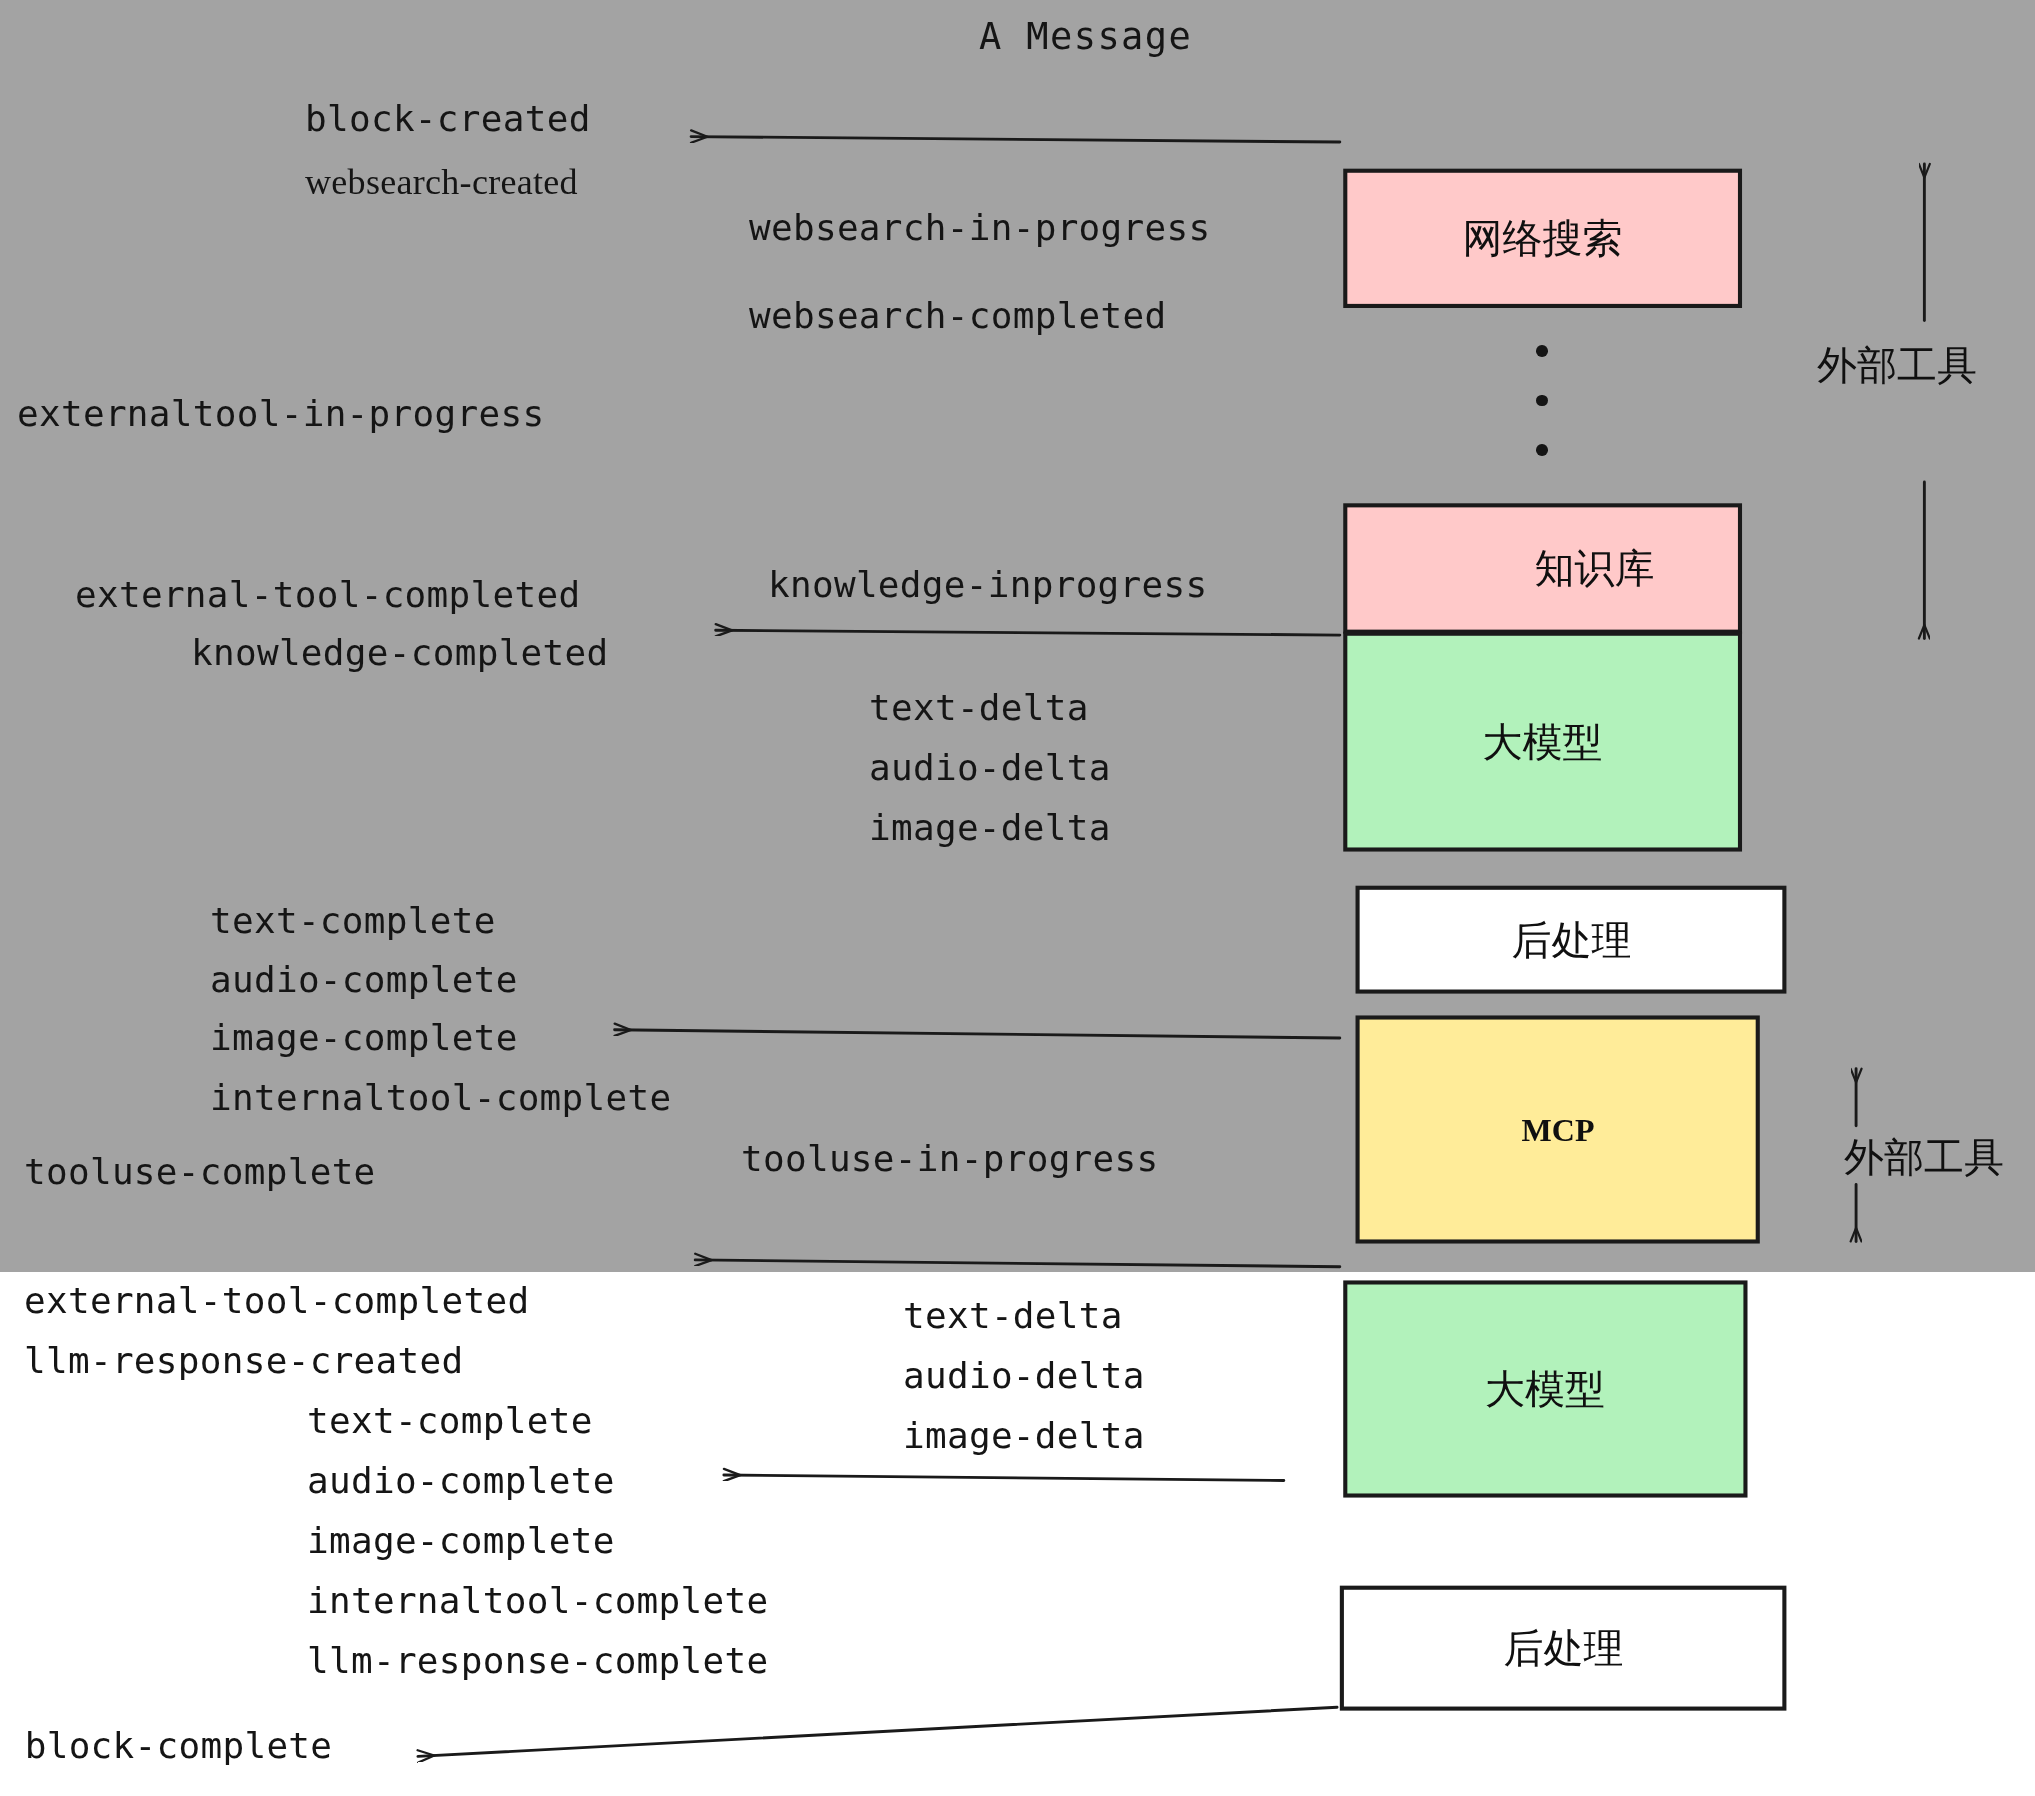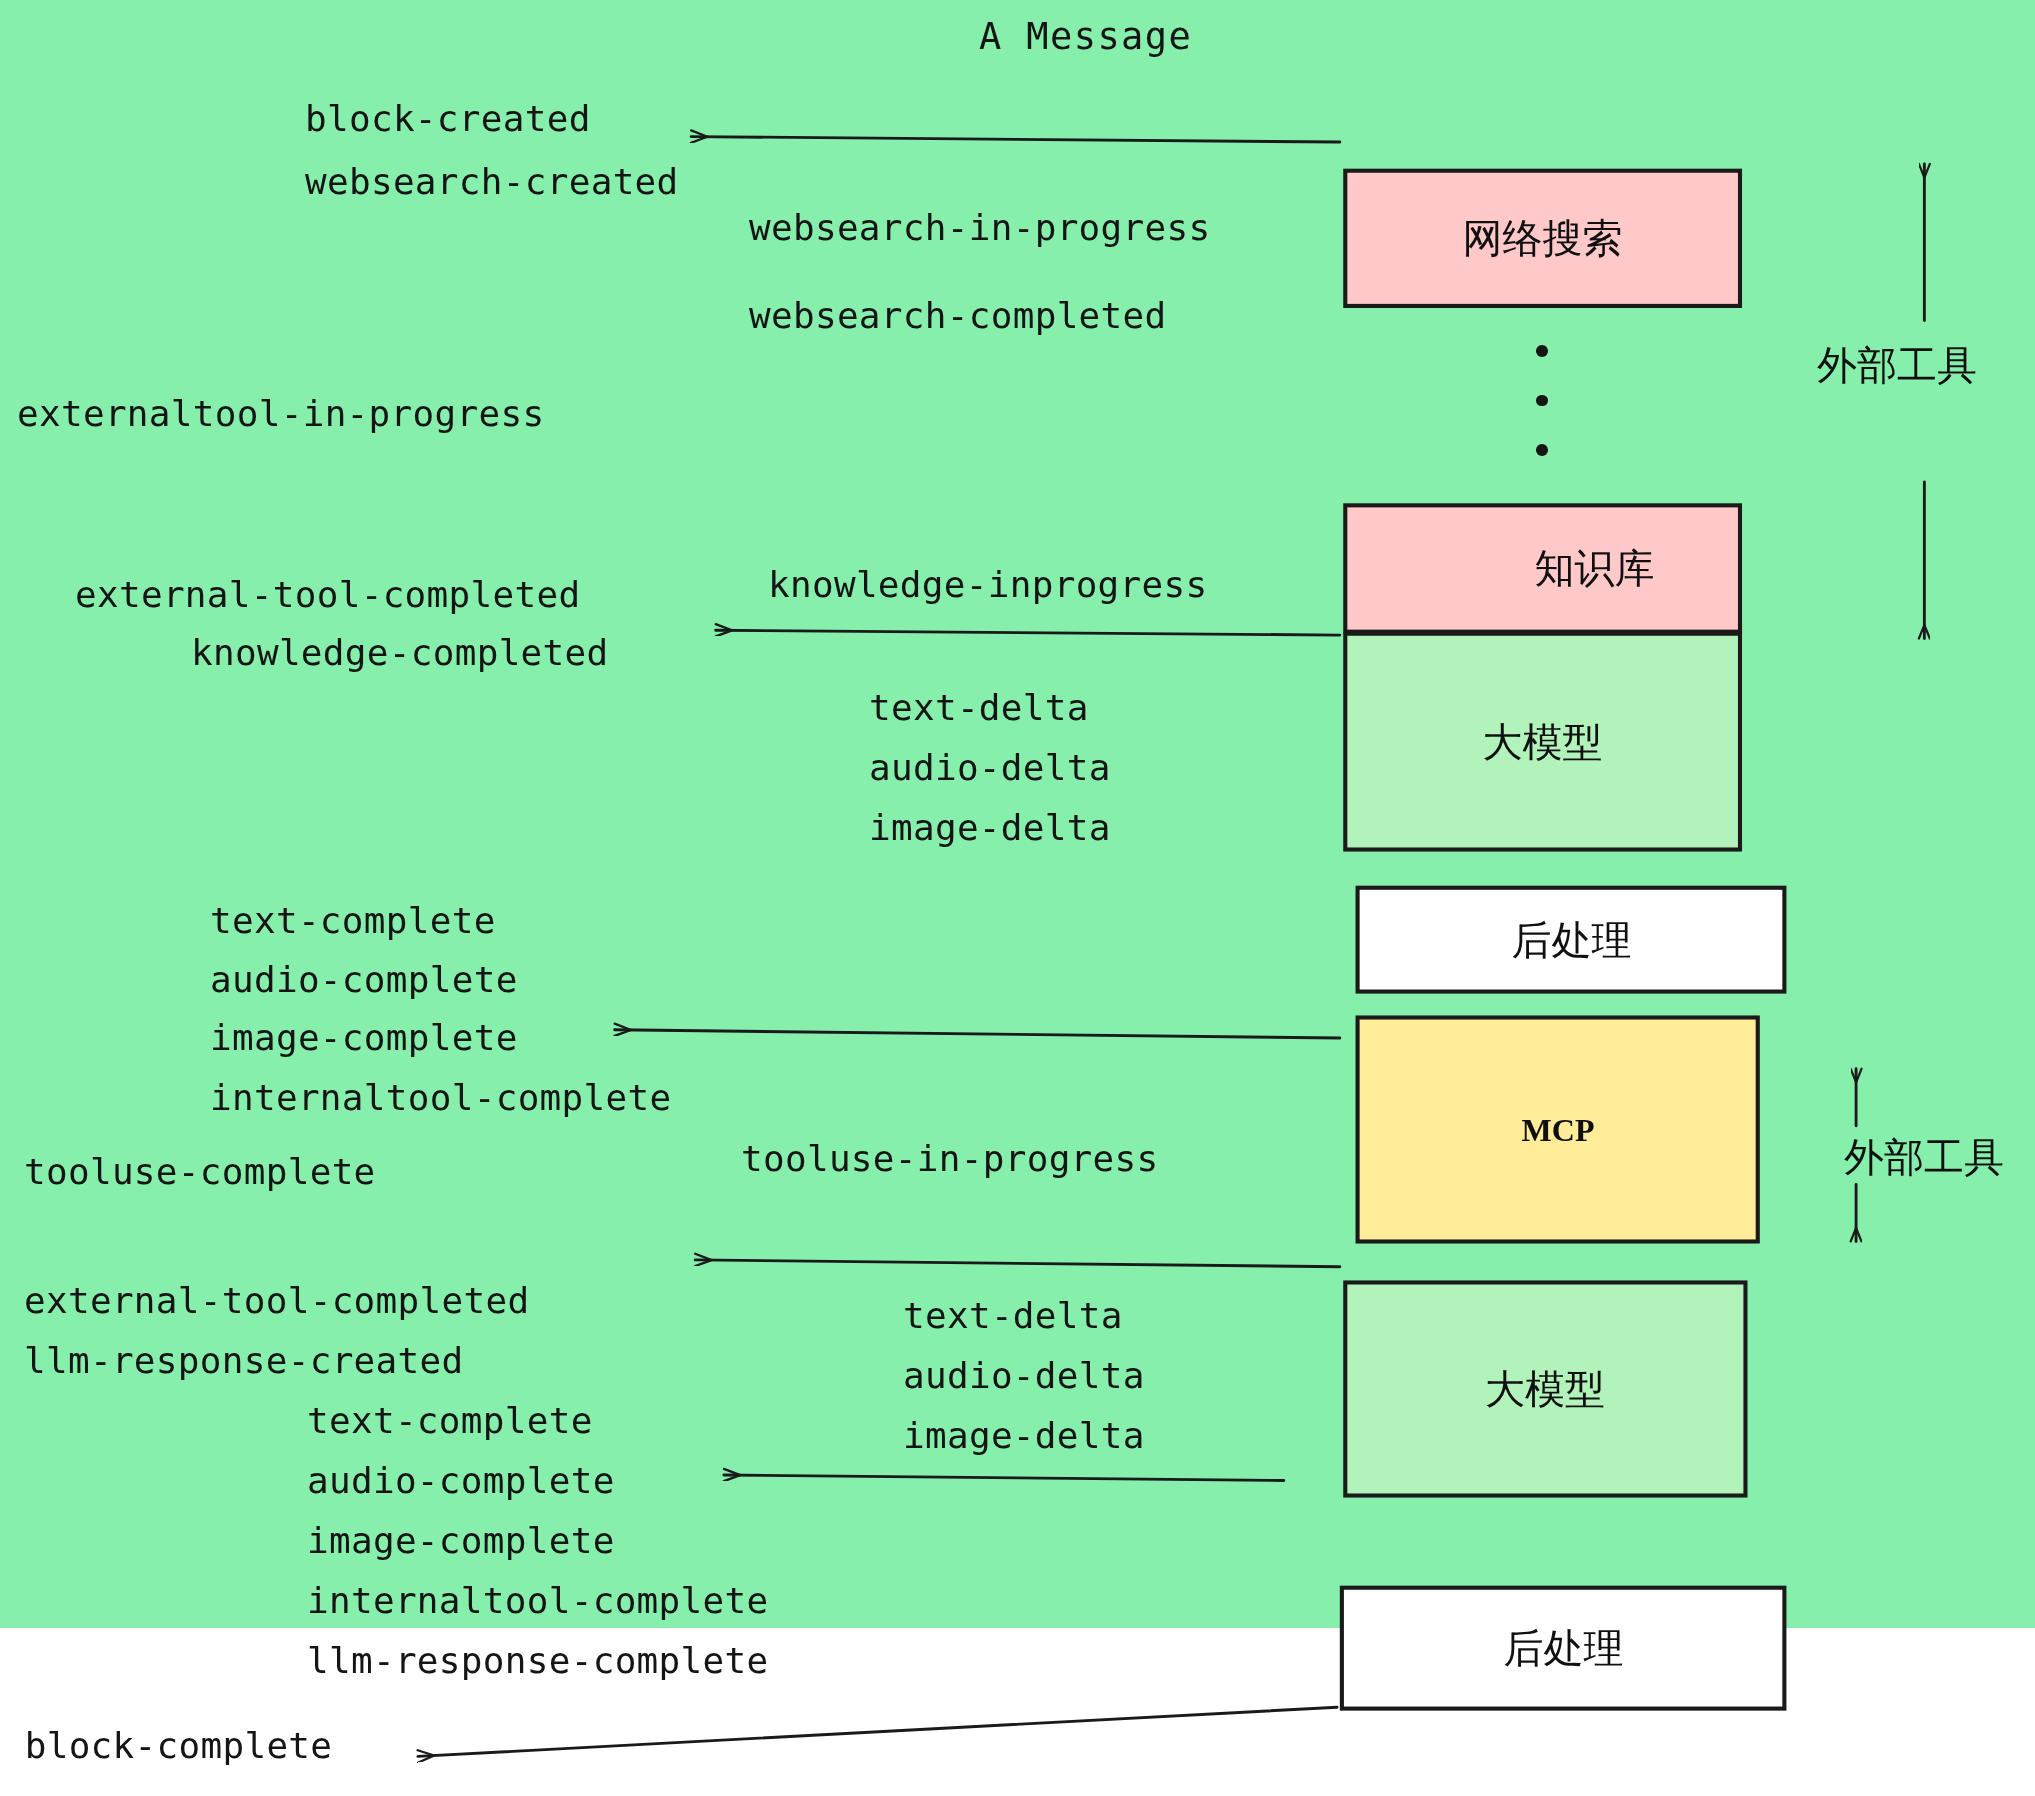--- a/index.html
+++ b/index.html
@@ -9,22 +9,22 @@
   }
   body {
     width: 2035px;
     height: 1796px;
     overflow: hidden;
     font-family: "DejaVu Sans Mono", "Liberation Mono", monospace;
   }
   #stage {
     position: relative;
     width: 2035px;
-    height: 1628px;
-    background: #86efac;
+    height: 1272px;
+    background: #a3a3a3;
   }
   svg.layer {
     position: absolute;
     top: 0; left: 0;
     width: 2035px;
     height: 1796px;
   }
   .evt {
     position: absolute;
     white-space: pre;
@@ -131,21 +131,21 @@
 
   <div id="text-layer">
       <div class="boxlabel" style="left: 1345px; top: 171px; width: 395px; height: 135px;">网络搜索</div>
       <div class="boxlabel" style="left: 1397px; top: 505px; width: 395px; height: 126px;">知识库</div>
       <div class="boxlabel" style="left: 1345px; top: 634px; width: 395px; height: 216px;">大模型</div>
       <div class="boxlabel" style="left: 1358px; top: 888px; width: 427px; height: 104px;">后处理</div>
       <div class="boxlabel mono" style="left: 1358px; top: 1018px; width: 400px; height: 224px;">MCP</div>
       <div class="boxlabel" style="left: 1345px; top: 1283px; width: 400px; height: 213px;">大模型</div>
       <div class="boxlabel" style="left: 1342px; top: 1588px; width: 443px; height: 121px;">后处理</div>
       <div class="evt" style="left: 305px; top: 101px;">block-created</div>
-      <div class="evt" style="left: 305px; top: 164px;">websearch-created</div>
+      <div class="evt" style="left: 305px; top: 164px; font-family: Liberation Serif, serif;">websearch-created</div>
       <div class="evt" style="left: 749px; top: 210px;">websearch-in-progress</div>
       <div class="evt" style="left: 749px; top: 298px;">websearch-completed</div>
       <div class="evt" style="left: 17px; top: 396px;">externaltool-in-progress</div>
       <div class="evt" style="left: 768px; top: 543px; margin-top: 24px;">knowledge-inprogress</div>
       <div class="evt" style="left: 75px; top: 577px;">external-tool-completed</div>
       <div class="evt" style="left: 191px; top: 635px;">knowledge-completed</div>
       <div class="evt" style="left: 869px; top: 690px;">text-delta</div>
       <div class="evt" style="left: 869px; top: 750px;">audio-delta</div>
       <div class="evt" style="left: 869px; top: 810px;">image-delta</div>
       <div class="evt" style="left: 210px; top: 903px;">text-complete</div>

